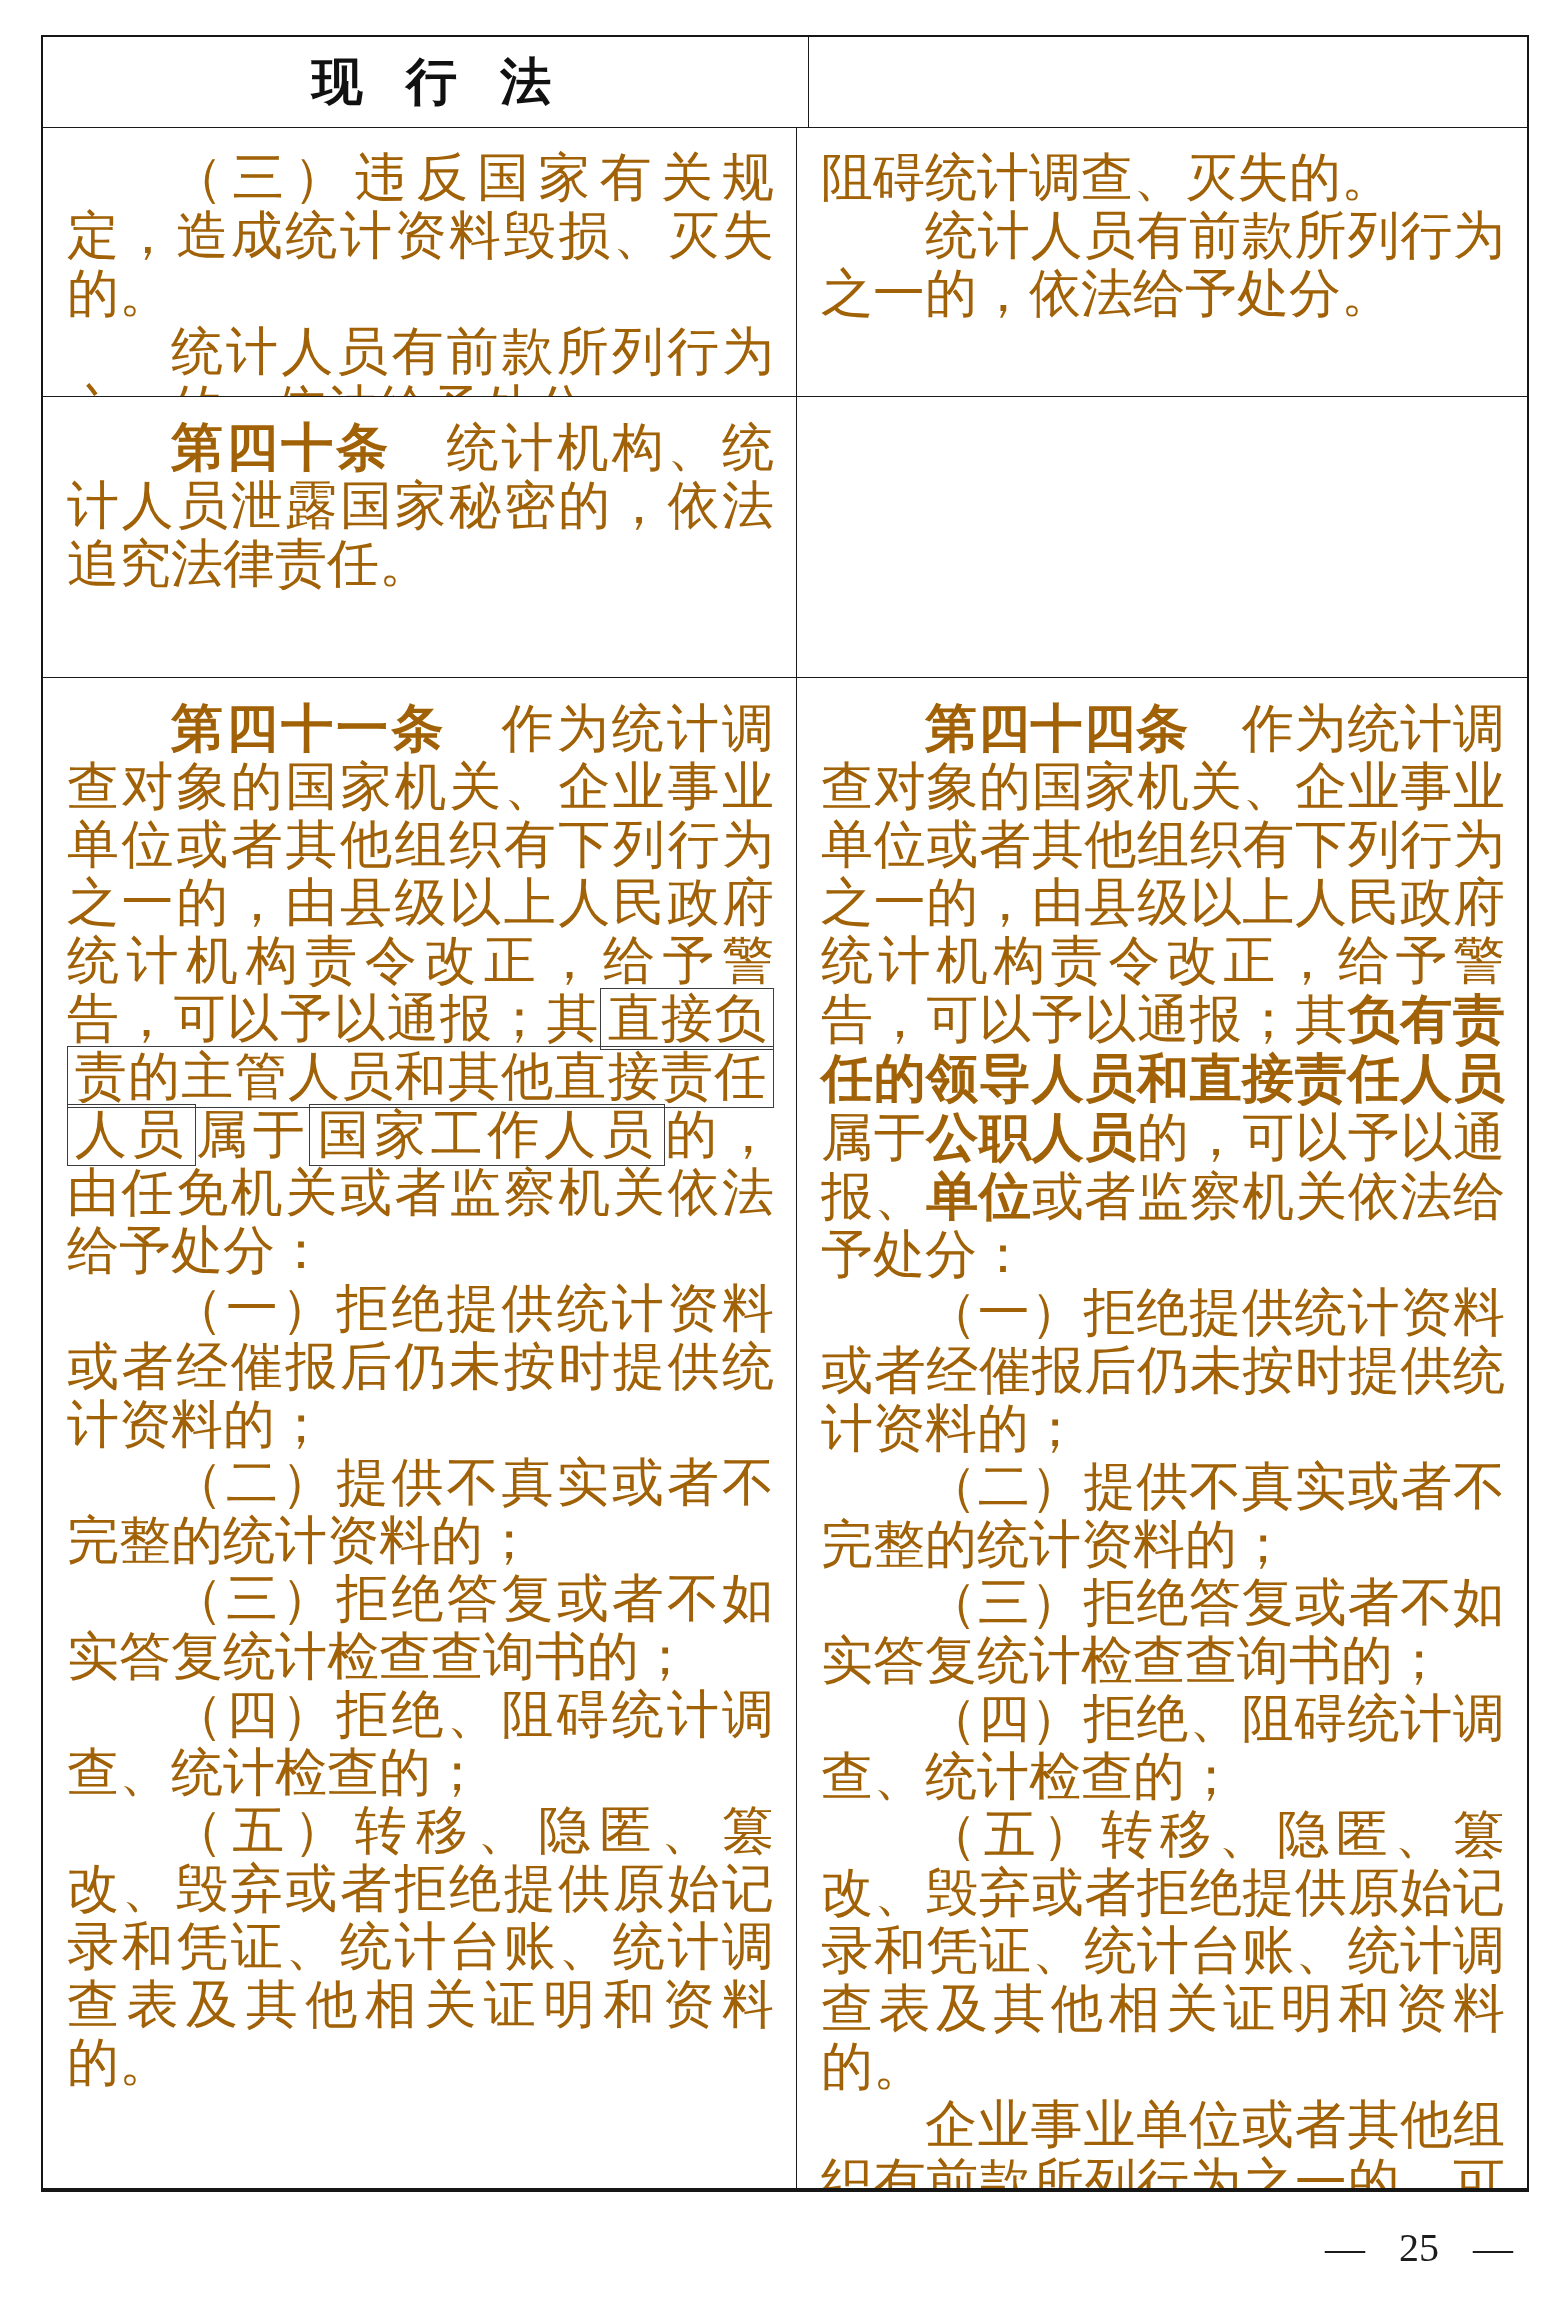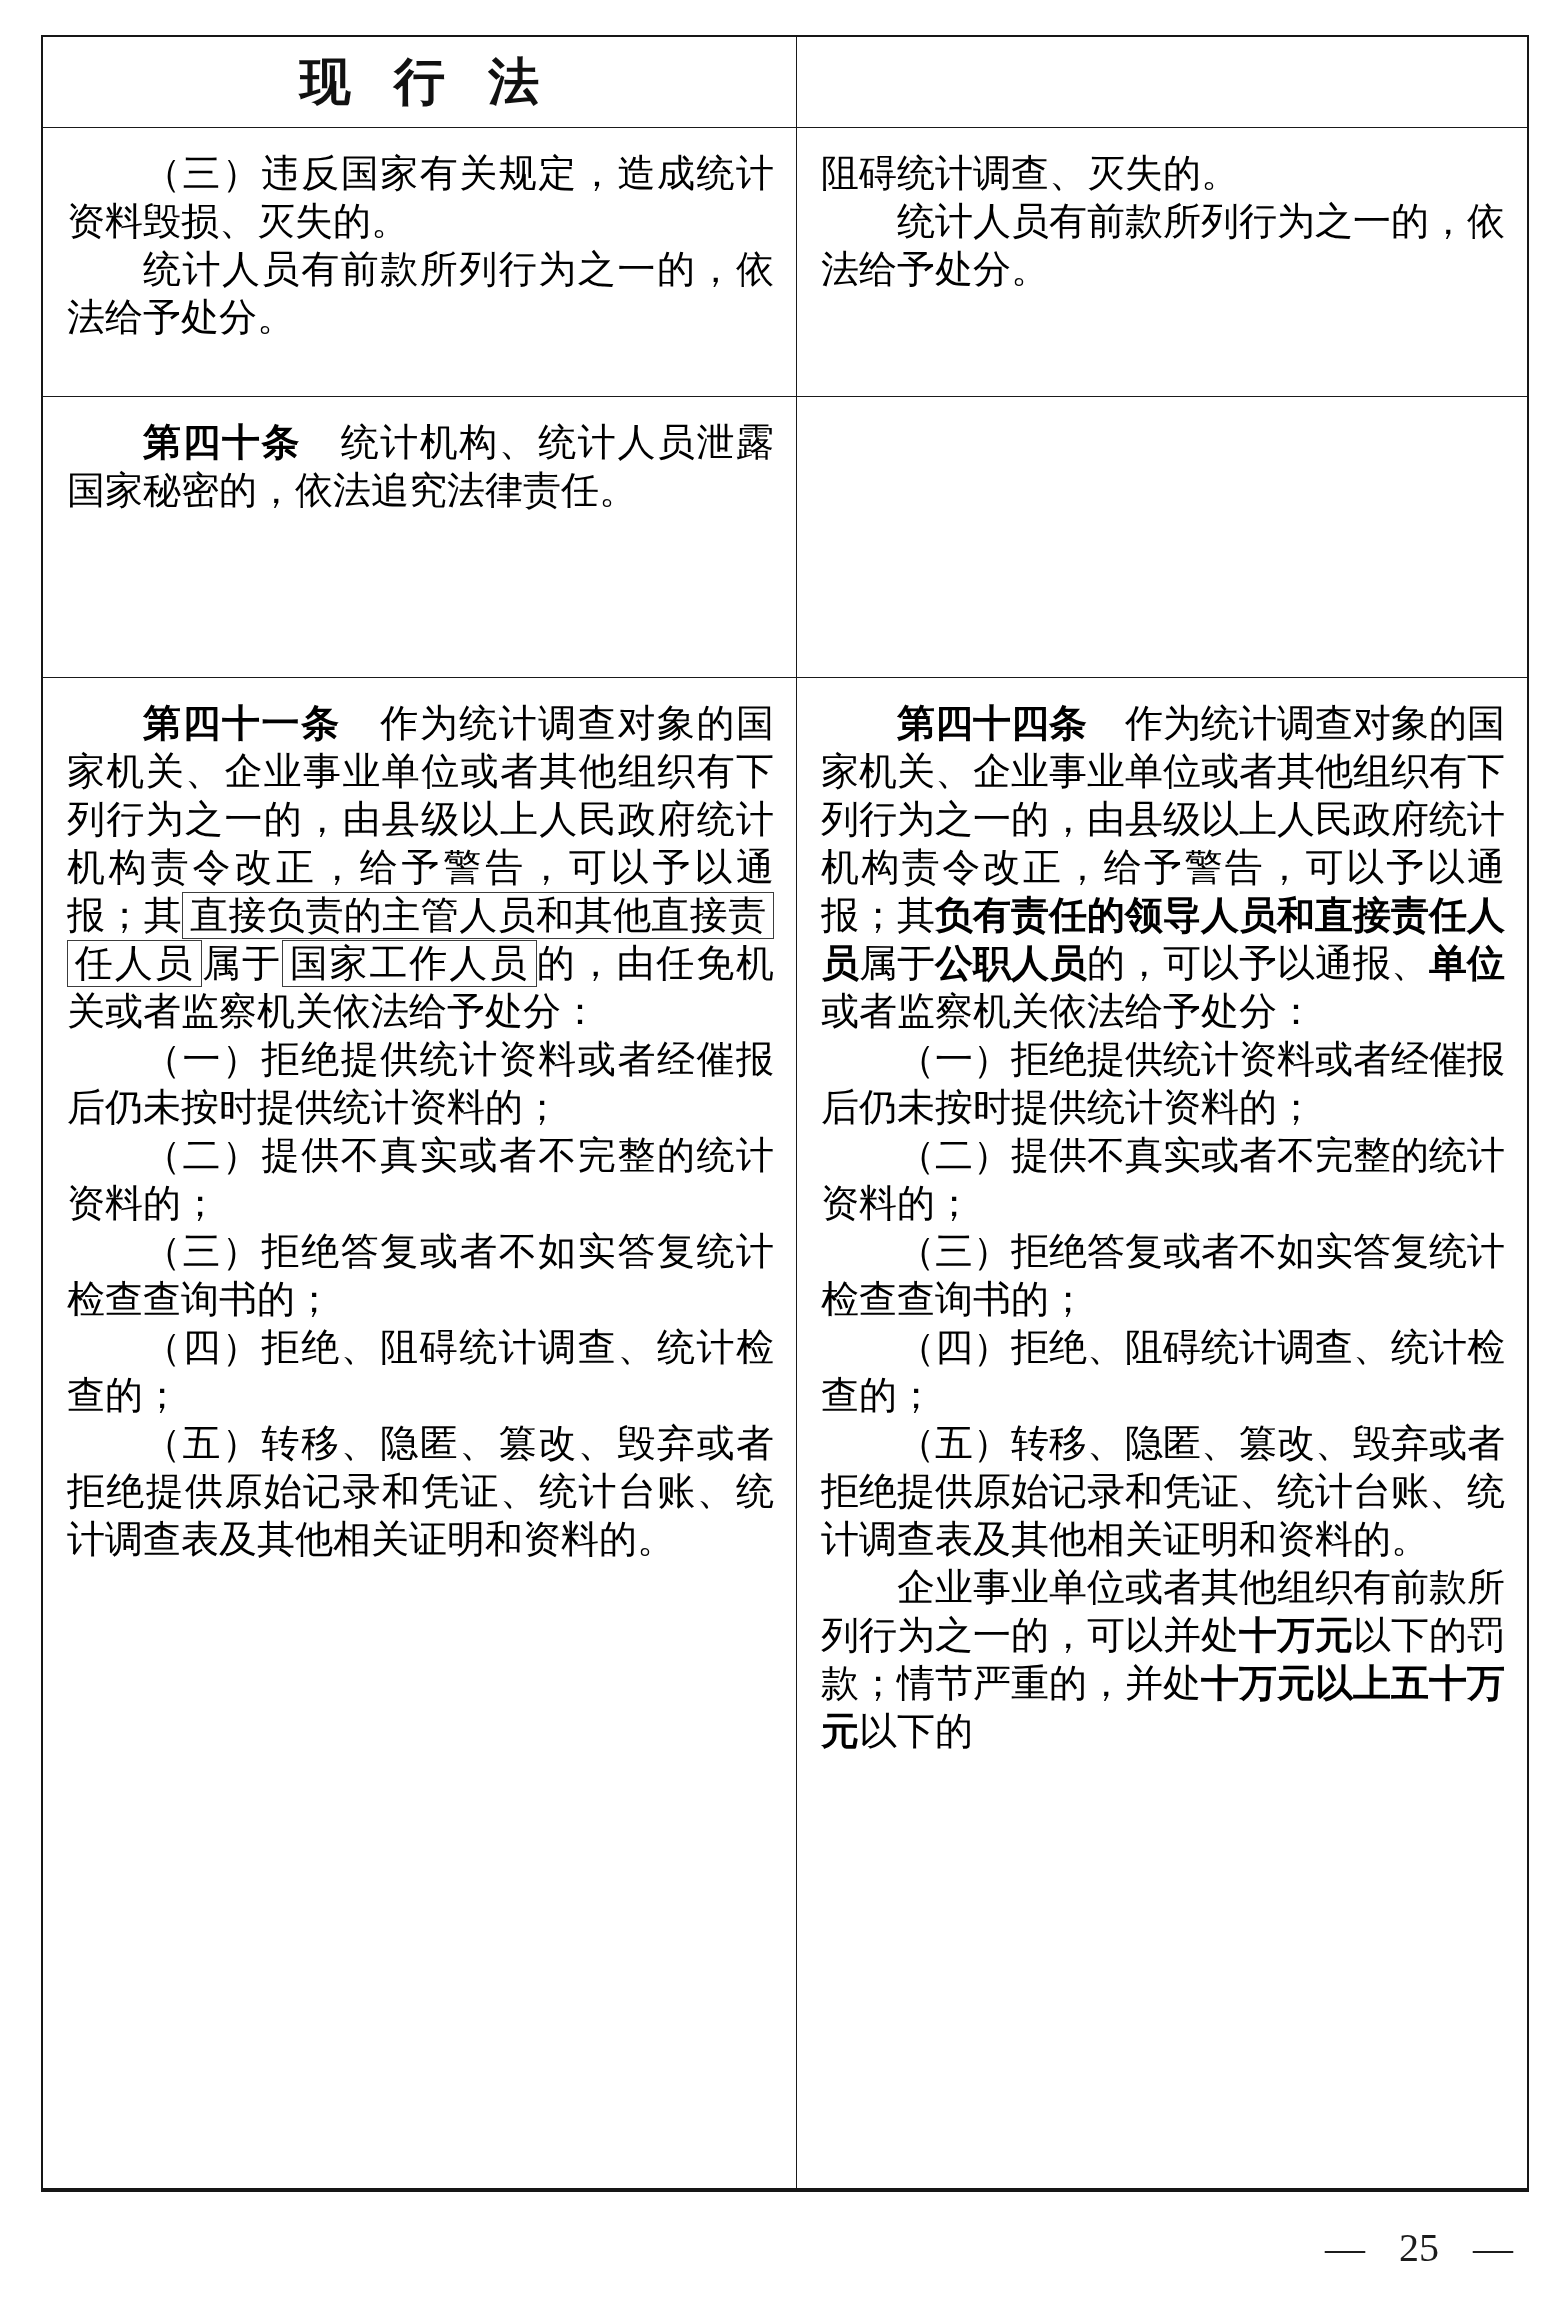--- a/index.html
+++ b/index.html
@@ -16,46 +16,46 @@
   .cmp-table {
     position: absolute;
     left: 41px; top: 35px;
     width: 1488px; height: 2157px;
     border: 2.6px solid #161616;
     border-bottom-width: 4.3px;
     display: flex; flex-direction: column;
     background: #fff;
   }
   .trow { display: flex; flex: 0 0 auto; border-top: 1.7px solid #1a1a1a; }
-  .trow.header { border-top: none; height: 90px; }
+  .trow.header { border-top: none; height: 90px; margin-left: 12px; }
   .trow.r1 { height: 269px; }
   .trow.r2 { height: 281px; }
   .trow.r3 { flex: 1 1 auto; overflow: hidden; }
 
   .cell { overflow: hidden; }
   .cell.left  { width: 754px; border-right: 1.7px solid #1a1a1a; }
   .cell.right { flex: 1; }
 
   
   .hcell {
     display: flex; align-items: center; justify-content: center;
     font-weight: bold;
     font-size: 51px;
     font-family: "Liberation Sans", "DejaVu Sans", sans-serif;
   }
   .hcell .hlabel { letter-spacing: 0.85em; padding-left: 0.85em; }
 
   
   .bcell { padding: 20.5px 22px 0 24px; }
   .para {
-    font-size: 38px;
-    line-height: 48px;
+    font-size: 52px;
+    line-height: 58px;
     text-align: justify;
     text-justify: inter-character;
-    color: #000000;
+    color: #a16207;
   }
   .para.indent { text-indent: 2em; }
 
   .seg { color: inherit; }
   .seg.ins {
     font-weight: bold;
     font-family: "Liberation Sans", "DejaVu Sans", sans-serif;
     margin-top: 32px;
   }
   .seg.del {

